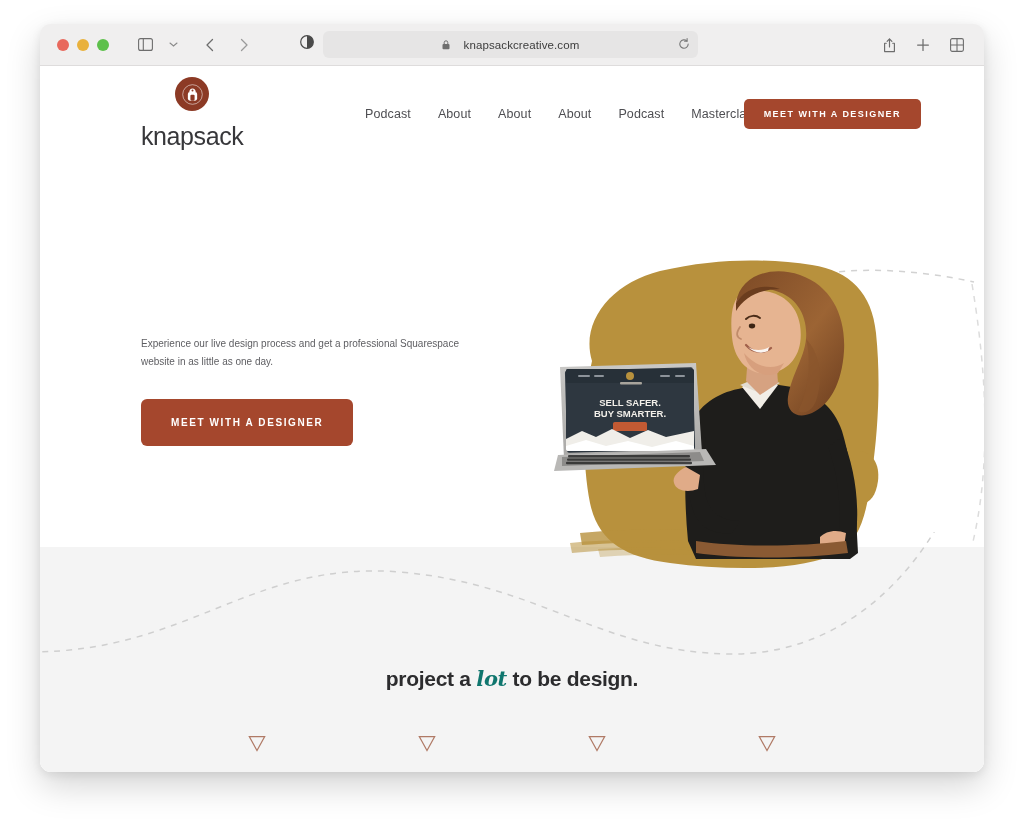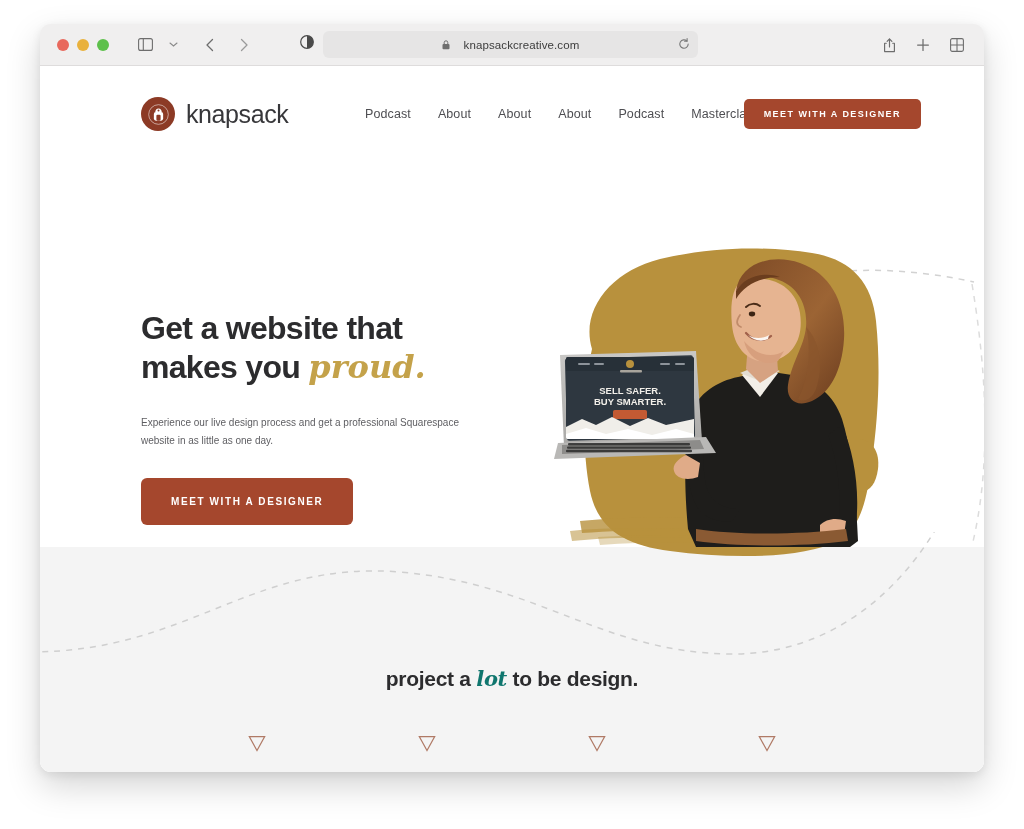--- a/index.html
+++ b/index.html
@@ -76,21 +76,21 @@
   }
   #wave-svg{ position:absolute; left:0; bottom:110px; width:100%; height:130px; }
   #arc-svg{ position:absolute; right:0; top:150px; width:330px; height:330px; }
 
   
   #site-header{
     position:absolute; left:0; top:0; width:100%; height:96px;
     display:flex; align-items:center;
   }
   #logo-group{
-    position:absolute; left:101px; display:flex; align-items:center; gap:11px;
+    position:absolute; left:101px; display:flex; align-items:center; gap:11px;flex-direction:column;
   }
   #logo-mark{
     width:34px; height:34px; border-radius:50%;
     background:#8c3a25;
     display:flex; align-items:center; justify-content:center;
   }
   #logo-text{
     font-size:25px; color:#37373a; letter-spacing:-.4px;
     font-weight:400;
   }
@@ -124,21 +124,21 @@
   }
   #hero-cta{
     margin-top:28px; display:inline-block;
     background:#a5472d; color:#fff; border:none;
     font-size:10px; font-weight:700; letter-spacing:1.6px;
     padding:18px 30px; border-radius:6px;
   }
 
   
   #hero-art{
-    position:absolute; left:480px; top:163px;
+    position:absolute; left:480px; top:175px;
     width:420px; height:350px;
   }
   #hero-art svg{ width:100%; height:100%; display:block; }
 
   
   #band-heading{
     position:absolute; left:0; bottom:78px; width:100%;
     text-align:center; font-size:21px; font-weight:700;
     color:#2c2c2e; line-height:1.42; letter-spacing:-.3px;
   }
@@ -270,24 +270,20 @@
         <a class="nav-link">About</a>
         <a class="nav-link">About</a>
         <a class="nav-link">Podcast</a>
         <a class="nav-link">Masterclass</a>
       </nav>
 
       <button id="header-cta">MEET WITH A DESIGNER</button>
     </div>
 
     <div id="hero-copy">
-      <h1 id="hero-heading">
-        <span>Get a website that</span><br>
-        <span>makes you </span><span id="hero-heading-accent">proud.</span>
-      </h1>
       <p id="hero-sub">Experience our live design process and get a professional Squarespace website in as little as one day.</p>
       <button id="hero-cta">MEET WITH A DESIGNER</button>
     </div>
 
     <div id="hero-art">
       <svg viewBox="0 0 420 350">
         <defs>
           <clipPath id="screenClip">
               <rect x="46" y="128" width="128" height="82" rx="2"></rect>
             </clipPath>

